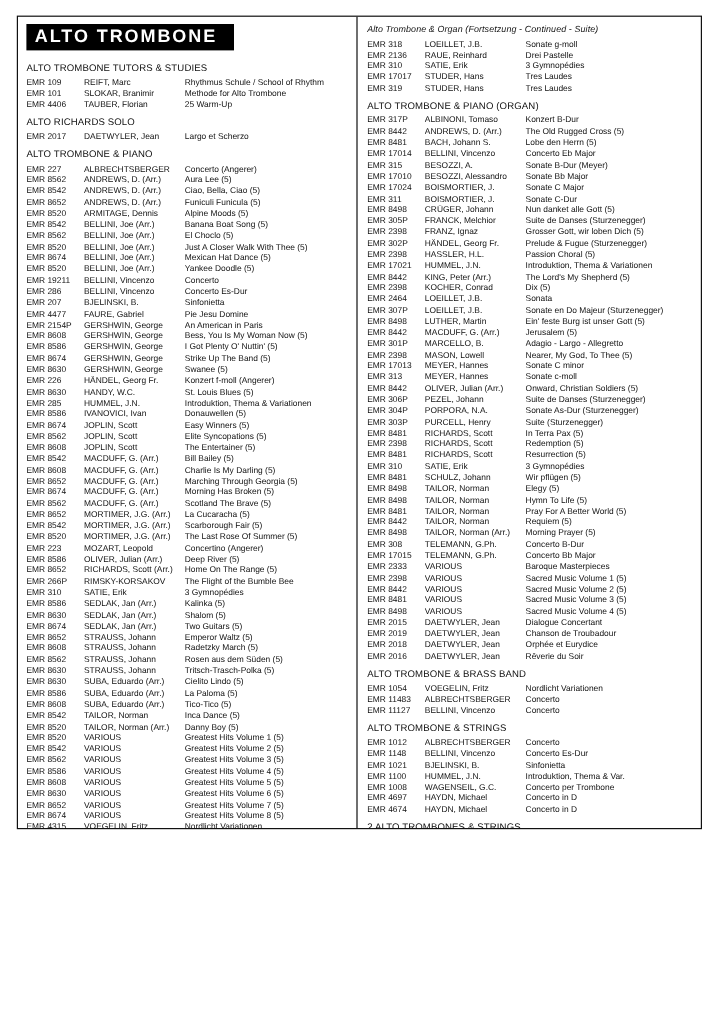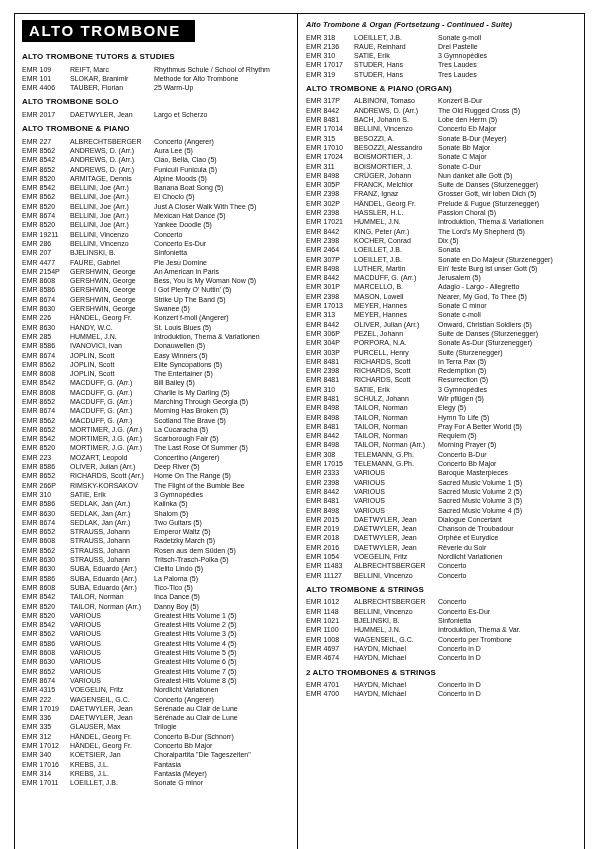--- a/index.html
+++ b/index.html
@@ -4,21 +4,21 @@
 <style>
   html,body{margin:0;padding:0;}
   body{
     width:600px;height:849px;position:relative;
     background:#ffffff;
     font-family:"Liberation Sans", sans-serif;
     color:#111;
     overflow:hidden;
   }
   .frame{
-    position:absolute;left:14px;top:13px;width:571px;height:837px;
+    position:absolute;left:14px;top:13px;width:571px;height:678px;
     border:1.5px solid #111;
     background:#fff;
     box-sizing:border-box;
     padding-left:16px;
   }
   .col{
     position:absolute;top:0;bottom:0;
     box-sizing:border-box;
     padding:5px 6px 0 7px;
     overflow:hidden;
@@ -28,21 +28,21 @@
   .title-bar{
     display:inline-block;
     background:#000;color:#fff;
     font-weight:bold;font-size:15px;line-height:17px;
     letter-spacing:1.6px;
     padding:2px 14px 3px 7px;
     margin:1px 0 5px 0;
     white-space:nowrap;
   }
   .section-heading{
-    font-weight:bold;
+    font-weight:normal;
     font-size:8px;line-height:10px;
     margin:5px 0 2.5px 0;
     white-space:nowrap;
     letter-spacing:0.1px;
   }
   .section-heading.italic-heading{
     font-style:italic;
     font-size:7.4px;
     margin-top:1px;
   }
@@ -71,21 +71,21 @@
         <div class="row">
           <span class="c-emr">EMR 101</span>
           <span class="c-comp">SLOKAR, Branimir</span>
           <span class="c-title">Methode for Alto Trombone</span>
         </div>
         <div class="row">
           <span class="c-emr">EMR 4406</span>
           <span class="c-comp">TAUBER, Florian</span>
           <span class="c-title">25 Warm-Up</span>
         </div>
-        <div class="section-heading">ALTO TROMBONE SOLO</div>
+        <div class="section-heading">ALTO RICHARDS SOLO</div>
         <div class="row">
           <span class="c-emr">EMR 2017</span>
           <span class="c-comp">DAETWYLER, Jean</span>
           <span class="c-title">Largo et Scherzo</span>
         </div>
         <div class="section-heading">ALTO TROMBONE &amp; PIANO</div>
         <div class="row">
           <span class="c-emr">EMR 227</span>
           <span class="c-comp">ALBRECHTSBERGER</span>
           <span class="c-title">Concerto (Angerer)</span>
@@ -704,20 +704,21 @@
         <div class="row">
           <span class="c-emr">EMR 2018</span>
           <span class="c-comp">DAETWYLER, Jean</span>
           <span class="c-title">Orphée et Eurydice</span>
         </div>
         <div class="row">
           <span class="c-emr">EMR 2016</span>
           <span class="c-comp">DAETWYLER, Jean</span>
           <span class="c-title">Rêverie du Soir</span>
         </div>
+        <div class="section-heading">ALTO TROMBONE &amp; BRASS BAND</div>
         <div class="row">
           <span class="c-emr">EMR 1054</span>
           <span class="c-comp">VOEGELIN, Fritz</span>
           <span class="c-title">Nordlicht Variationen</span>
         </div>
         <div class="row">
           <span class="c-emr">EMR 11483</span>
           <span class="c-comp">ALBRECHTSBERGER</span>
           <span class="c-title">Concerto</span>
         </div>

